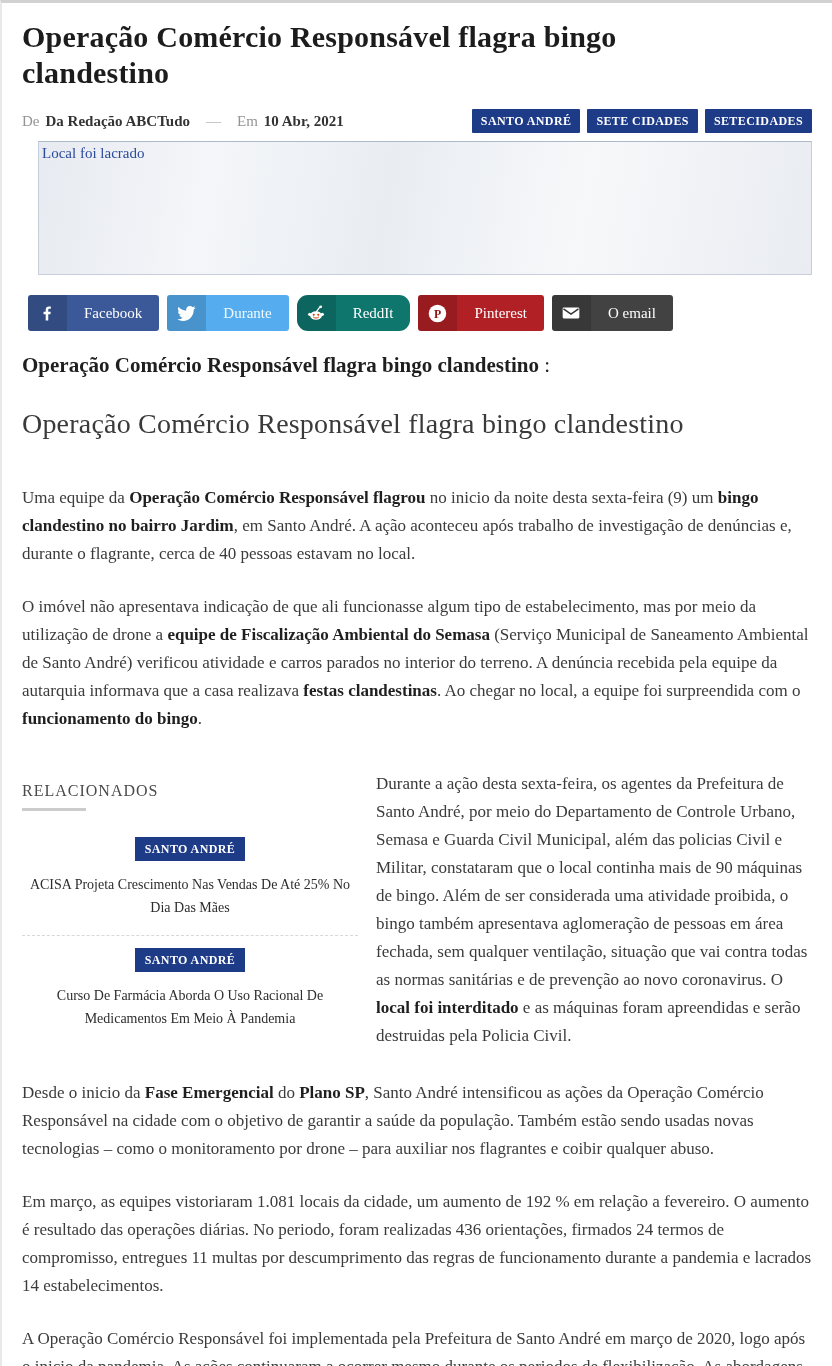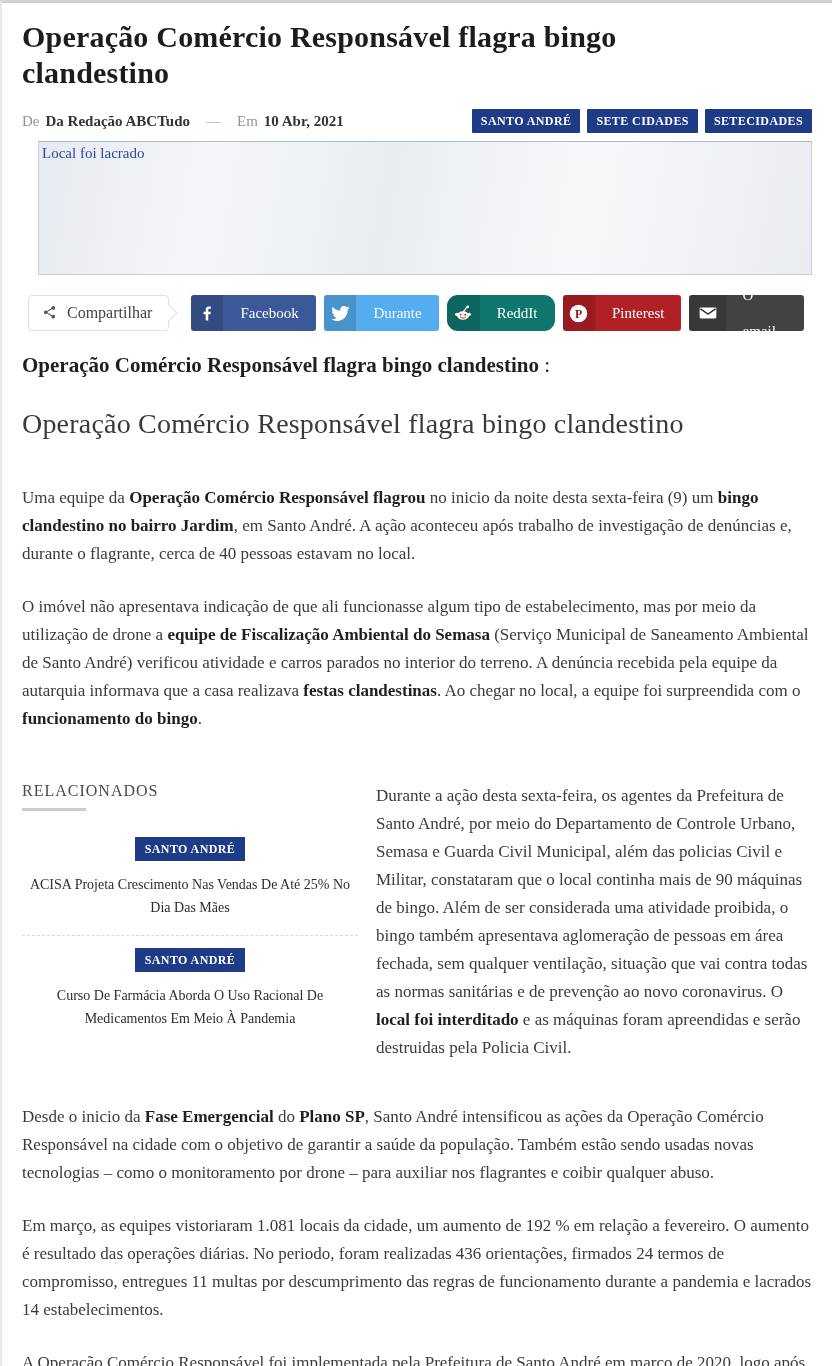--- a/index.html
+++ b/index.html
@@ -58,21 +58,21 @@
     display:flex; align-items:center; border-radius:3px; color:#fff; font-size:15px;
     overflow:hidden; text-decoration:none; margin-right:8px; height:36px;
   }
   .sbtn .sicon { width:39px; height:36px; display:flex; align-items:center; justify-content:center; background:rgba(0,0,0,.14); }
   .sbtn .slabel { padding:0 17px; line-height:36px; color:#fff; }
   .sbtn.tw .slabel { color:#f2faff; }
 
   
   .intro-line { font-size:21px; color:#222; margin:22px 0 6px; }
   .subtitle { font-size:28px; font-weight:normal; color:#3a3a3a; letter-spacing:.2px; margin:30px 0 44px; }
-  .para { font-size:17px; line-height:28px; margin:16px 0 25px; color:#3b3b3b; }
+  .para { font-size:17px; line-height:28px; margin:4px 0 25px; color:#3b3b3b; }
   .para strong, .intro-line strong { color:#1f1f1f; }
 
   
   .columns { display:flex; gap:18px; margin:2px 0 0; }
   .related { width:336px; flex:none; padding-top:16px; }
   .related-heading { font-size:16px; color:#4a4a4a; letter-spacing:1px; margin:8px 0 8px; }
   .related-underline { width:64px; height:3px; background:#ccc; margin-bottom:14px; }
   .related-item { text-align:center; padding:12px 0 16px; }
   .related-item + .related-item { border-top:1px dashed #d8d8d8; }
   .related-tag {
@@ -102,28 +102,20 @@
       <a class="tag" style="background: rgb(30, 59, 135);">SETE CIDADES</a>
       <a class="tag" style="background: rgb(30, 59, 135);">SETECIDADES</a>
     </div>
   </div>
 
   <div class="figure">
     <span class="alt-text">Local foi lacrado</span>
   </div>
 
   <div class="share-row">
-    <div class="share-main">
-      <span style="display:flex">
-        <svg width="15" height="15" viewBox="0 0 24 24">
-            <path d="M18 14.08c-.76 0-1.44.3-1.96.77L8.91 10.7c.05-.23.09-.46.09-.7s-.04-.47-.09-.7l7.05-4.11c.54.5 1.25.81 2.04.81 1.66 0 3-1.34 3-3s-1.34-3-3-3-3 1.34-3 3c0 .24.04.47.09.7L8.04 7.81C7.5 7.31 6.79 7 6 7c-1.66 0-3 1.34-3 3s1.34 3 3 3c.79 0 1.5-.31 2.04-.81l7.12 4.16c-.05.21-.08.43-.08.65 0 1.61 1.31 2.92 2.92 2.92s2.92-1.31 2.92-2.92-1.31-2.92-2.92-2.92z"></path>
-          </svg>
-      </span>
-      <span>Compartilhar</span>
-    </div>
 
     <a class="sbtn fb" style="background: rgb(59, 89, 152);">
       <span class="sicon">
         <svg width="17" height="17" viewBox="0 0 24 24" fill="#fff">
             <path d="M13.06 22v-9.1h3.05l.46-3.54h-3.51V7.1c0-1.03.28-1.73 1.76-1.73h1.88V2.2c-.32-.04-1.43-.14-2.72-.14-2.7 0-4.54 1.65-4.54 4.67v2.63H6.39v3.54h3.05V22h3.62z"></path>
           </svg>
       </span>
       <span class="slabel">Facebook</span>
     </a>
 

